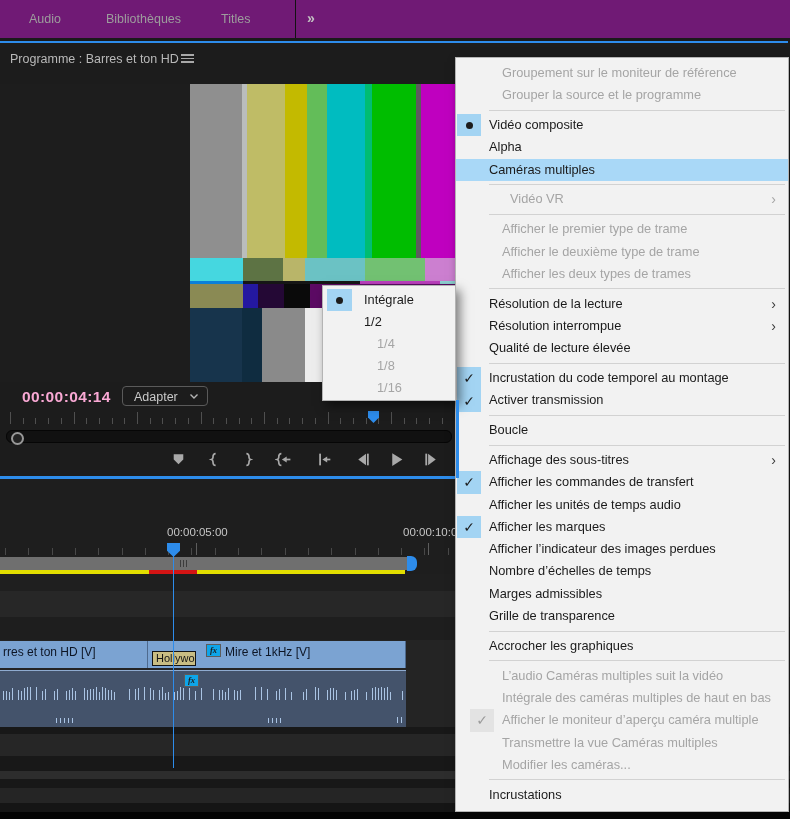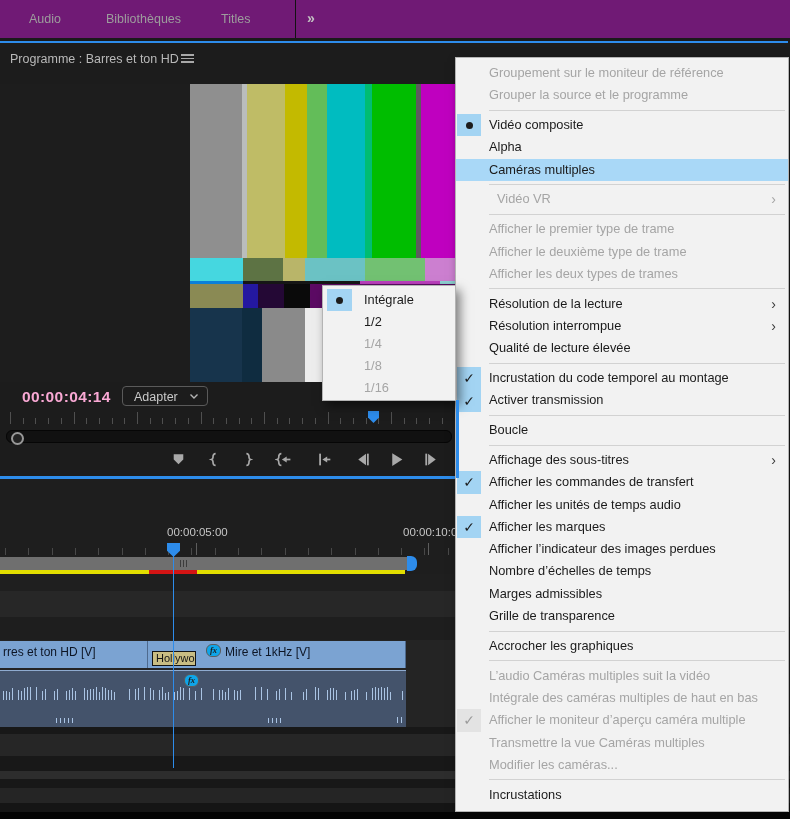--- a/index.html
+++ b/index.html
@@ -53,38 +53,38 @@
   #workarea{position:absolute;left:0;top:78px;width:408px;height:13px;background:#6f6f6f;}
   #wa-grip{position:absolute;left:180px;top:81px;width:10px;height:7px;display:flex;gap:2px;}
   #wa-grip i{width:1px;height:7px;background:#3c3c3c;display:block;}
   #wa-cap{position:absolute;left:407px;top:77px;width:10px;height:15px;background:#2d8ceb;
           border-radius:0 6px 6px 0;}
   #render-yellow{position:absolute;left:0;top:91px;width:405px;height:4px;background:#e2de00;}
   #render-red{position:absolute;left:149px;top:91px;width:48px;height:4px;background:#d41414;}
 
   .clip{position:absolute;background:#7ba3d2;box-sizing:border-box;border-right:1px solid #4e6a8e;}
   .clip .lbl{position:absolute;left:3px;top:4px;font-size:12px;color:#0d1524;white-space:nowrap;}
-  .fx{position:absolute;width:13px;height:11px;background:#0ea5e9;border-radius:6px;border:1px solid #5c5c5c;
+  .fx{position:absolute;width:13px;height:11px;background:#0ea5e9;border-radius:0;border:1px solid #5c5c5c;
       font:italic bold 8.5px "Liberation Serif",serif;color:#1d1d1d;text-align:center;line-height:10px;}
   #marker-box{position:absolute;left:152px;top:172px;width:44px;height:15px;background:#c9bd83;
       border:1.5px solid #141414;box-sizing:border-box;font-size:11px;color:#141414;
       line-height:12px;padding-left:3px;overflow:hidden;white-space:nowrap;}
   #audio-clip{position:absolute;left:0;top:191px;width:406px;height:57px;background:#44536b;
       border-top:1px solid #8fabd0;box-sizing:border-box;}
   .wtick{position:absolute;width:1px;background:#aac4e4;}
   #tl-playhead-head{position:absolute;left:167px;top:64px;width:13px;height:14px;background:#2d8ceb;
       clip-path:polygon(0 0,100% 0,100% 55%,50% 100%,0 55%);z-index:26;}
   #tl-playhead-stem{position:absolute;left:172.5px;top:75px;width:1.5px;height:214px;background:#2d8ceb;z-index:26;}
 
   
   #ctxmenu{left:455px;top:57px;width:334px;height:755px;background:#f2f2f2;border:1px solid #b4b4b4;
      box-sizing:border-box;box-shadow:4px 5px 10px rgba(0,0,0,.5);padding-top:4px;z-index:40;
      font-size:12.8px;color:#1b1b1b;overflow:hidden;}
   .mi{position:relative;height:22.3px;line-height:22.3px;padding-left:33px;white-space:nowrap;cursor:default;}
-  .mi.dis{color:#a5a5a5;}
+  .mi.dis{color:#a5a5a5;margin-left:13px;}
   .mi.hl{background:#a9d8f7;}
   .gut{position:absolute;left:1px;top:0;width:24px;height:100%;display:flex;align-items:center;justify-content:center;}
   .gut.on{background:#a3d4f3;}
   .gut.dison{background:#e3e3e3;}
   .chk{font-size:14px;color:#1c1c1c;line-height:1;}
   .gut.dison .chk{color:#9b9b9b;}
   .rad{width:7px;height:7px;border-radius:50%;background:#1c1c1c;}
   .arr{position:absolute;right:12px;top:0;font-size:14px;color:#3c3c3c;}
   .mi.dis .arr{color:#a5a5a5;}
   .msep{height:7.5px;display:flex;align-items:center;padding-left:33px;padding-right:3px;}

